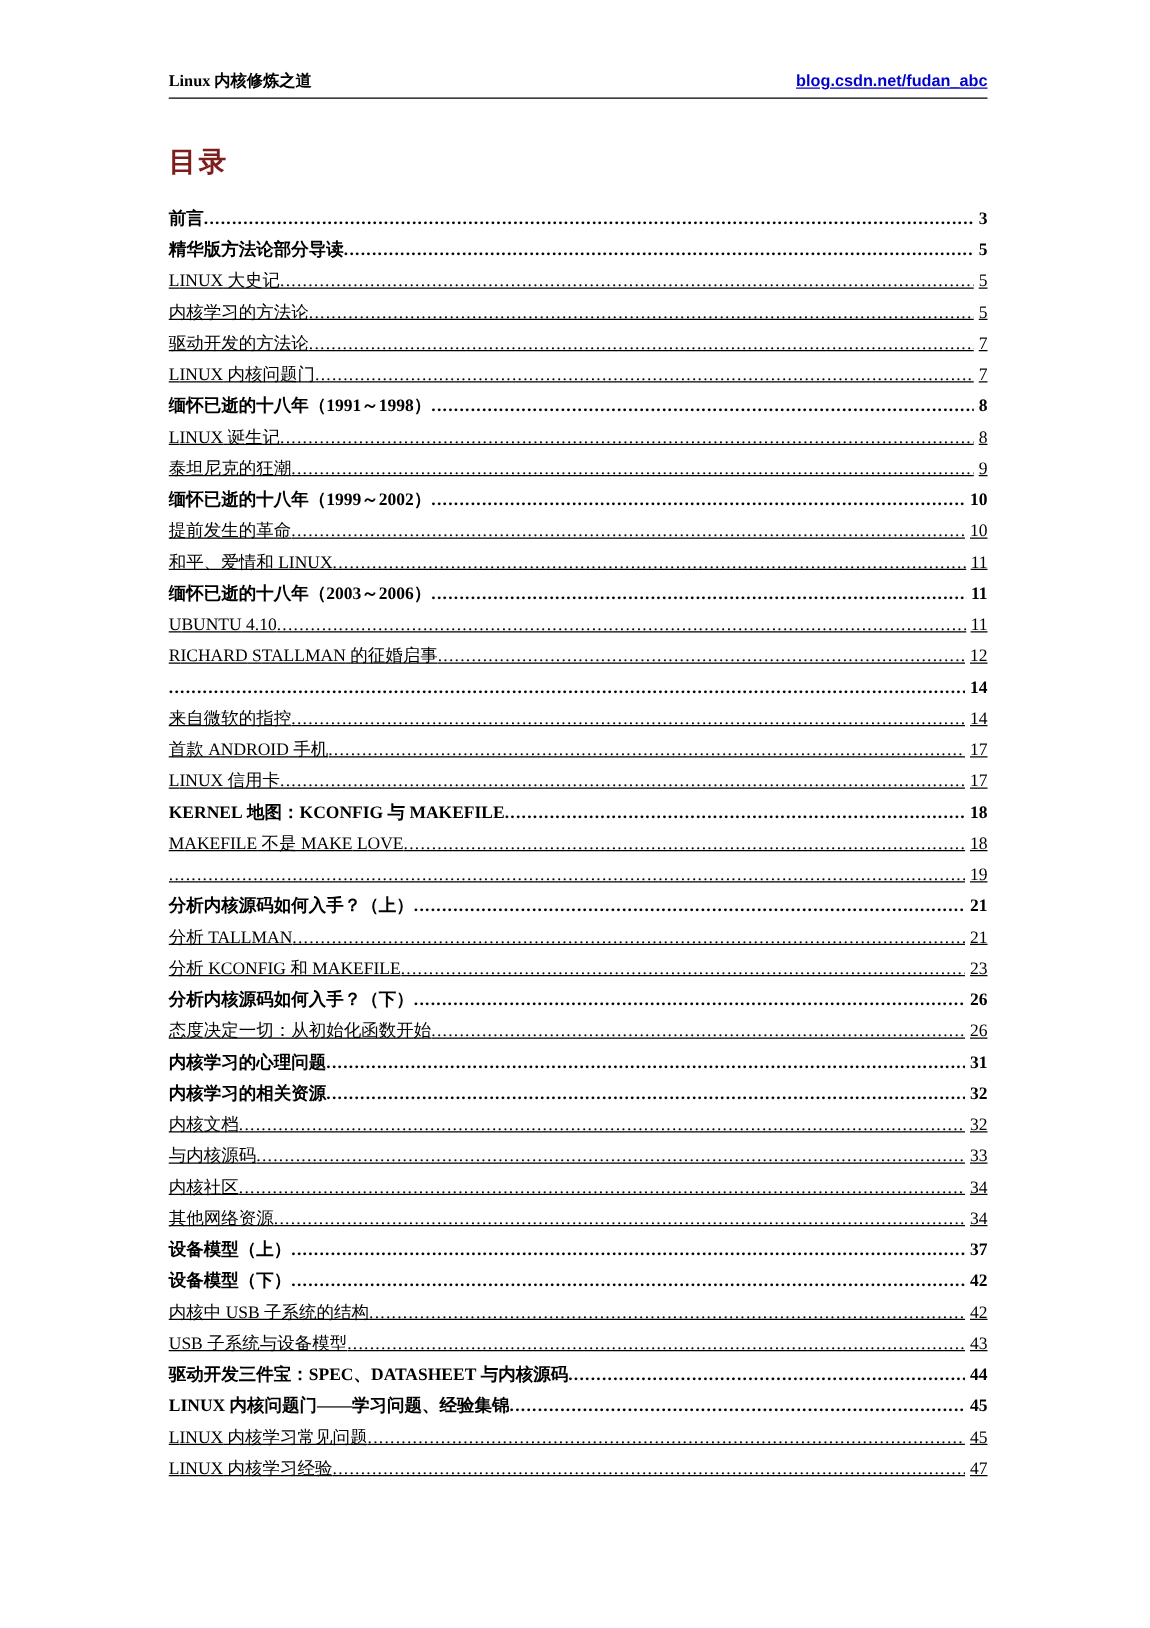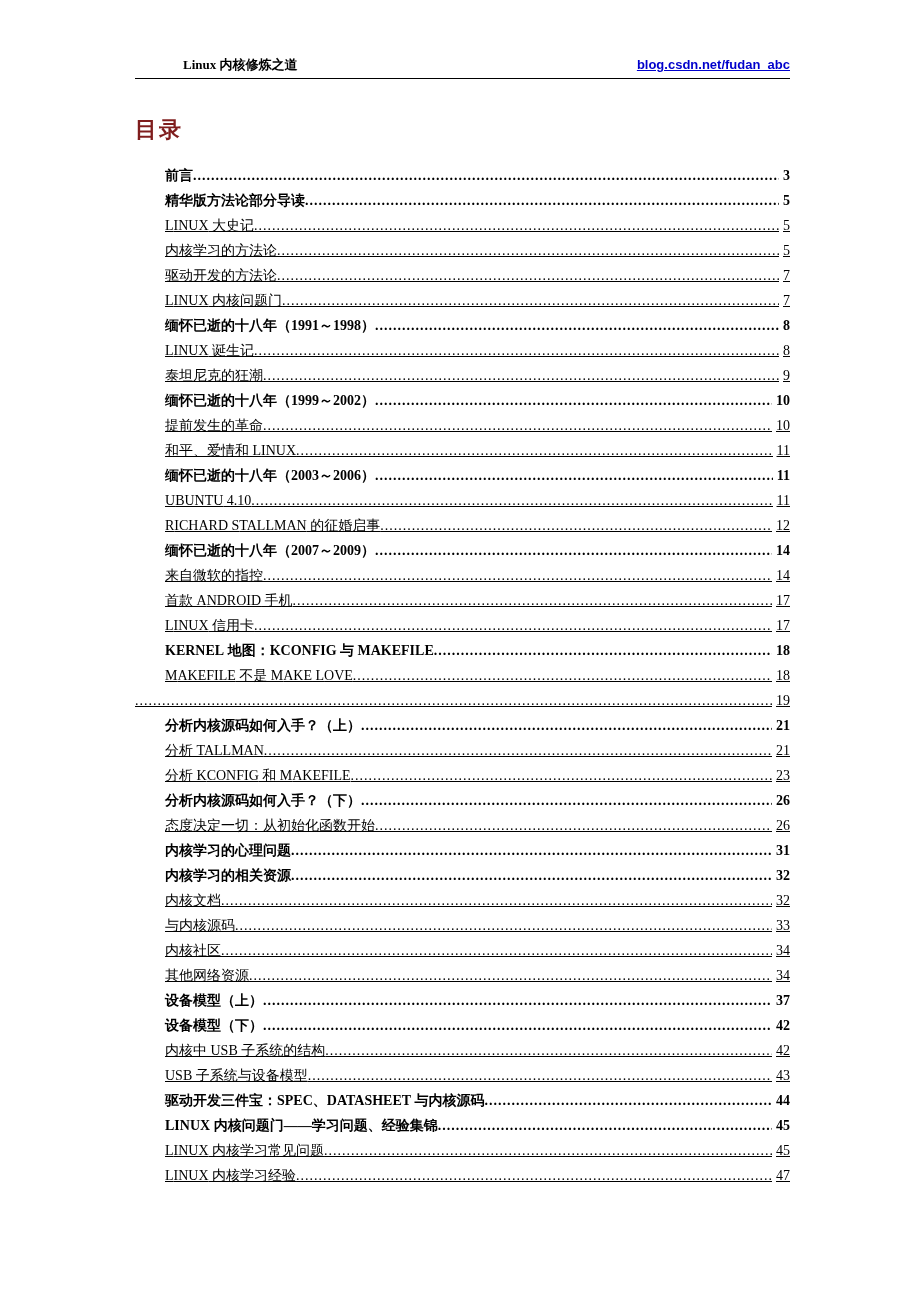--- a/index.html
+++ b/index.html
@@ -1,25 +1,25 @@
 <!DOCTYPE html>
 <html><head>
   <meta charset="utf-8">
   <style>
     * { margin: 0; padding: 0; box-sizing: border-box; }
     body { width: 920px; font-family: "SimSun", "宋体", serif; background: #fff; color: #000; }
     .page { padding: 56px 130px 60px 135px; }
-    .header { display: flex; justify-content: space-between; align-items: baseline; font-size: 13px; margin-bottom: 4px; margin-left: 48px; }
+    .header { display: flex; justify-content: space-between; align-items: baseline; font-size: 13px; margin-bottom: 4px; }
     .header-title { font-weight: bold; }
     .header-link { color: #0000cc; text-decoration: underline; font-weight: bold; font-family: Arial, sans-serif; text-align: center; }
     .header-rule { border: none; border-top: 1px solid #000; margin-bottom: 36px; }
     .toc-title { color: #7f1d1d; font-size: 22px; font-weight: bold; margin-bottom: 18px; letter-spacing: 2px; }
     .toc-entry { display: flex; align-items: baseline; font-size: 14px; line-height: 25px; white-space: nowrap; }
     .toc-entry.indent-1 { padding-left: 0; text-decoration: underline; }
-    .toc-label { flex: 0 0 auto; margin-left: 30px; }
+    .toc-label { flex: 0 0 auto; }
     .toc-dots { flex: 1 1 auto; overflow: hidden; letter-spacing: 1px; color: #000; }
     .toc-dots::after { content: "........................................................................................................................................................................................................"; }
     .toc-page { flex: 0 0 auto; padding-left: 4px; }
     .toc-entry.bold .toc-label, .toc-entry.bold .toc-page { font-weight: bold; }
     .toc-entry.bold .toc-dots::after { font-weight: bold; }
     .sc { font-variant: small-caps; font-family: "Times New Roman", serif; }
   </style>
 </head>
 <body>
 
@@ -102,21 +102,20 @@
         <span class="toc-label">U<span class="sc">BUNTU</span> 4.10</span>
         <span class="toc-dots"></span>
         <span class="toc-page">11</span>
       </div>
       <div class="toc-entry indent-1">
         <span class="toc-label">R<span class="sc">ICHARD</span> S<span class="sc">TALLMAN</span> 的征婚启事</span>
         <span class="toc-dots"></span>
         <span class="toc-page">12</span>
       </div>
       <div class="toc-entry bold indent-0">
-        <span class="toc-label">缅怀已逝的十八年（2007～2009）</span>
         <span class="toc-dots"></span>
         <span class="toc-page">14</span>
       </div>
       <div class="toc-entry indent-1">
         <span class="toc-label">来自微软的指控</span>
         <span class="toc-dots"></span>
         <span class="toc-page">14</span>
       </div>
       <div class="toc-entry indent-1">
         <span class="toc-label">首款 A<span class="sc">NDROID</span> 手机</span>

